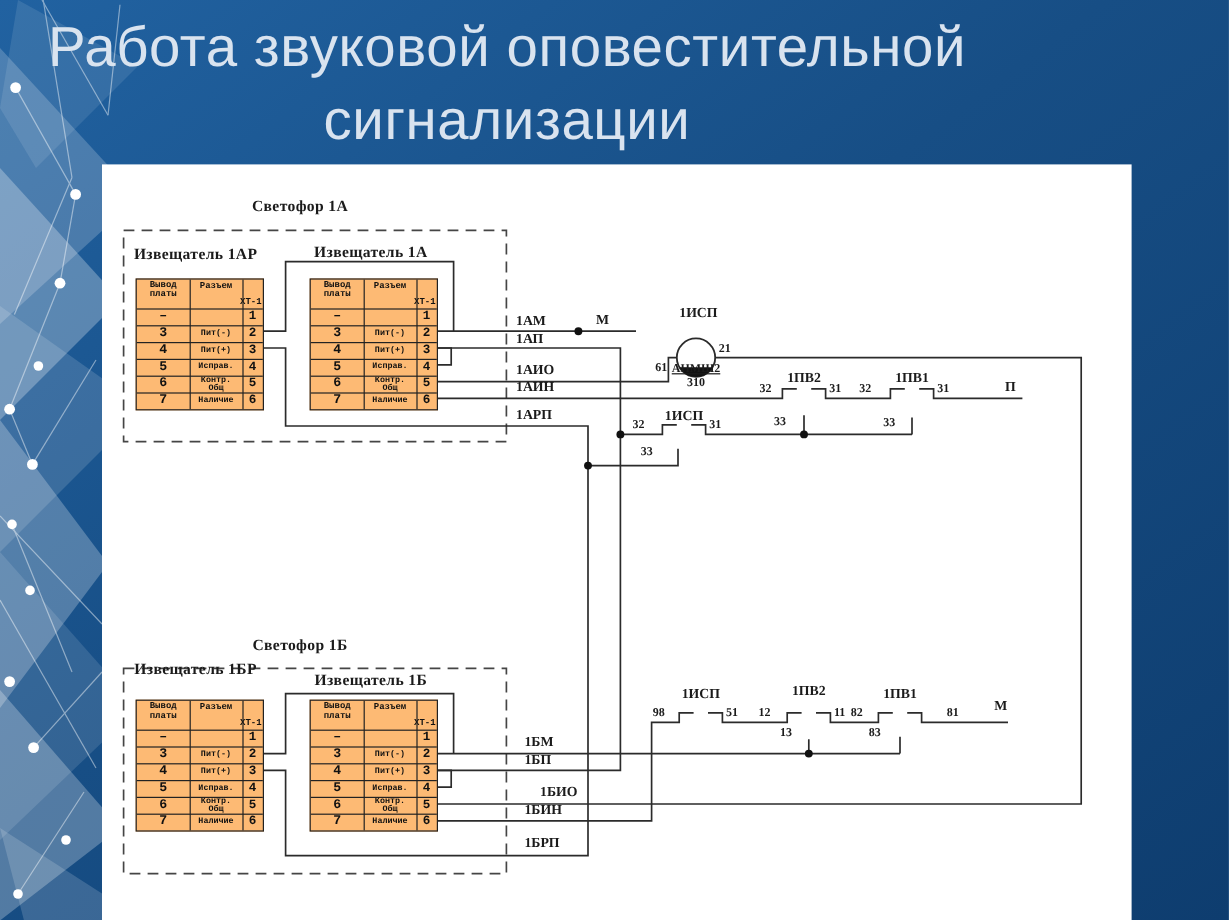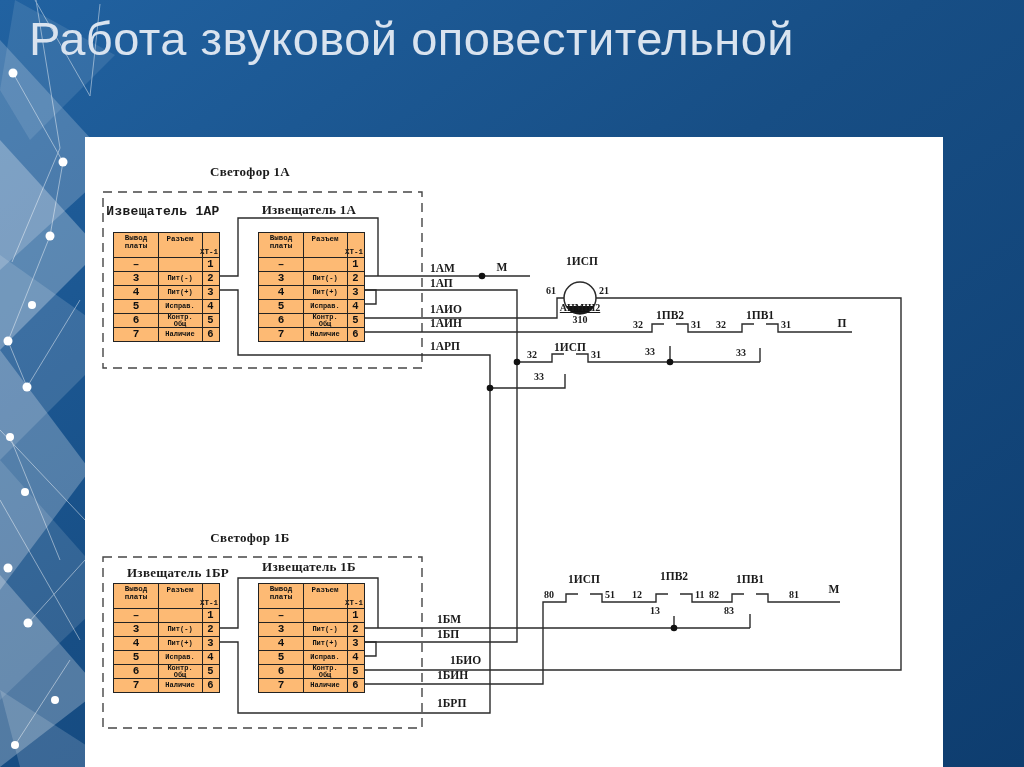--- a/index.html
+++ b/index.html
@@ -1,21 +1,21 @@
 <!DOCTYPE html>
 <html><head>
 <meta charset="utf-8">
 <style>
   html,body{margin:0;padding:0;}
   body{width:1024px;height:767px;overflow:hidden;position:relative;
        background:#164c82;font-family:"Liberation Sans",sans-serif;}
   .abs{position:absolute;}
   #bg-decor{left:0;top:0;}
   #panel{left:85px;top:137px;width:858px;height:630px;background:#ffffff;}
-  #title-block{left:0;top:8px;width:823px;text-align:center;color:#d9e3ef;
+  #title-block{left:11px;top:8px;width:823px;text-align:center;color:#d9e3ef;
        font-size:47px;line-height:61px;font-weight:400;letter-spacing:0.5px;}
   #wires{left:0;top:0;}
   
   .dlabel{position:absolute;color:#1b1b1b;font-weight:bold;white-space:nowrap;
        font-family:"Liberation Serif",serif;}
   .dlabel.c{transform:translateX(-50%);}
   .s12{font-size:13px;letter-spacing:0.3px;}
   .w11{font-size:11.5px;}
   .n10{font-size:10px;}
   .und{text-decoration:underline;}
@@ -85,20 +85,21 @@
       <circle cx="25" cy="492" r="4"></circle>
     <circle cx="8" cy="568" r="4.5"></circle>
       <circle cx="28" cy="623" r="4.5"></circle>
     <circle cx="55" cy="700" r="4"></circle>
       <circle cx="15" cy="745" r="4"></circle>
   </g>
 </svg>
 
 <div id="title-block" class="abs">
   <div>Работа звуковой оповестительной</div>
+  <div>сигнализации</div>
 </div>
 
 <div id="panel" class="abs"></div>
 
 <svg id="wires" class="abs" width="1024" height="767">
   <g stroke="#454545" stroke-width="1.4" fill="none" stroke-dasharray="9 6">
     <rect x="103" y="192" width="319" height="176"></rect>
     <rect x="103" y="557" width="319" height="171"></rect>
   </g>
   <g stroke="#2b2b2b" stroke-width="1.4" fill="none">
@@ -284,59 +285,59 @@
         <div class="tc c2">Наличие</div>
         <div class="tc c3">6</div>
       </div>
       <div class="vl" style="left:44px"></div>
       <div class="vl" style="left:88px"></div>
     </div>
   </div>
 
 <div id="label-layer" class="abs" style="left:0;top:0">
     <div class="dlabel s12 c" style="left: 250px; top: 164px;">Светофор 1А</div>
-    <div class="dlabel s12 c" style="left: 163px; top: 204px; font-family: Liberation Mono, monospace;">Извещатель 1АР</div>
+    <div class="dlabel s12 c" style="left: 163px; top: 204px;">Извещатель 1АР</div>
     <div class="dlabel s12 c" style="left: 309px; top: 202px;">Извещатель 1А</div>
     <div class="dlabel w11" style="left: 430px; top: 262px;">1АМ</div>
     <div class="dlabel w11" style="left: 430px; top: 277px;">1АП</div>
     <div class="dlabel w11 c" style="left: 502px; top: 261px;">М</div>
     <div class="dlabel w11 c" style="left: 582px; top: 255px;">1ИСП</div>
-    <div class="dlabel n10" style="left: 546px; top: 285px;">61</div>
+    <div class="dlabel n10" style="left: 546px; top: 301px;">61</div>
     <div class="dlabel n10" style="left: 599px; top: 285px;">21</div>
     <div class="dlabel n10 und c" style="left: 580px; top: 302px;">АНМШ2</div>
     <div class="dlabel n10 c" style="left: 580px; top: 314px;">310</div>
     <div class="dlabel w11" style="left: 430px; top: 303px;">1АИО</div>
     <div class="dlabel w11" style="left: 430px; top: 317px;">1АИН</div>
     <div class="dlabel w11" style="left: 430px; top: 340px; text-align: right;">1АРП</div>
     <div class="dlabel w11 c" style="left: 670px; top: 309px;">1ПВ2</div>
     <div class="dlabel w11 c" style="left: 760px; top: 309px;">1ПВ1</div>
     <div class="dlabel w11 c" style="left: 842px; top: 317px;">П</div>
     <div class="dlabel n10" style="left: 633px; top: 319px;">32</div>
     <div class="dlabel n10" style="left: 691px; top: 319px;">31</div>
     <div class="dlabel n10" style="left: 716px; top: 319px;">32</div>
     <div class="dlabel n10" style="left: 781px; top: 319px;">31</div>
     <div class="dlabel w11 c" style="left: 570px; top: 341px;">1ИСП</div>
     <div class="dlabel n10" style="left: 527px; top: 349px;">32</div>
     <div class="dlabel n10" style="left: 591px; top: 349px;">31</div>
     <div class="dlabel n10" style="left: 534px; top: 371px;">33</div>
     <div class="dlabel n10" style="left: 645px; top: 346px;">33</div>
     <div class="dlabel n10" style="left: 736px; top: 347px;">33</div>
     <div class="dlabel s12 c" style="left: 250px; top: 530px;">Светофор 1Б</div>
-    <div class="dlabel s12 c" style="left: 163px; top: 565px; margin-left: 15px;">Извещатель 1БР</div>
+    <div class="dlabel s12 c" style="left: 163px; top: 550px;">Извещатель 1БР</div>
     <div class="dlabel s12 c" style="left: 309px; top: 559px;">Извещатель 1Б</div>
     <div class="dlabel w11" style="left: 437px; top: 613px;">1БМ</div>
     <div class="dlabel w11" style="left: 437px; top: 628px;">1БП</div>
     <div class="dlabel w11" style="left: 437px; top: 654px; margin-left: 13px;">1БИО</div>
     <div class="dlabel w11" style="left: 437px; top: 669px;">1БИН</div>
     <div class="dlabel w11" style="left: 437px; top: 697px;">1БРП</div>
     <div class="dlabel w11 c" style="left: 584px; top: 573px;">1ИСП</div>
     <div class="dlabel w11 c" style="left: 674px; top: 570px;">1ПВ2</div>
     <div class="dlabel w11 c" style="left: 750px; top: 573px;">1ПВ1</div>
     <div class="dlabel w11 c" style="left: 834px; top: 583px;">М</div>
-    <div class="dlabel n10" style="left: 544px; top: 589px;">80</div>
+    <div class="dlabel n10" style="left: 544px; top: 589px;">98</div>
     <div class="dlabel n10" style="left: 605px; top: 589px;">51</div>
     <div class="dlabel n10" style="left: 632px; top: 589px;">12</div>
     <div class="dlabel n10" style="left: 695px; top: 589px;">11</div>
     <div class="dlabel n10" style="left: 709px; top: 589px;">82</div>
     <div class="dlabel n10" style="left: 771px; top: 589px; padding-left: 18px;">81</div>
     <div class="dlabel n10" style="left: 650px; top: 605px;">13</div>
     <div class="dlabel n10" style="left: 724px; top: 605px; font-family: Liberation Serif, serif;">83</div>
   </div>
 
 </body></html>

